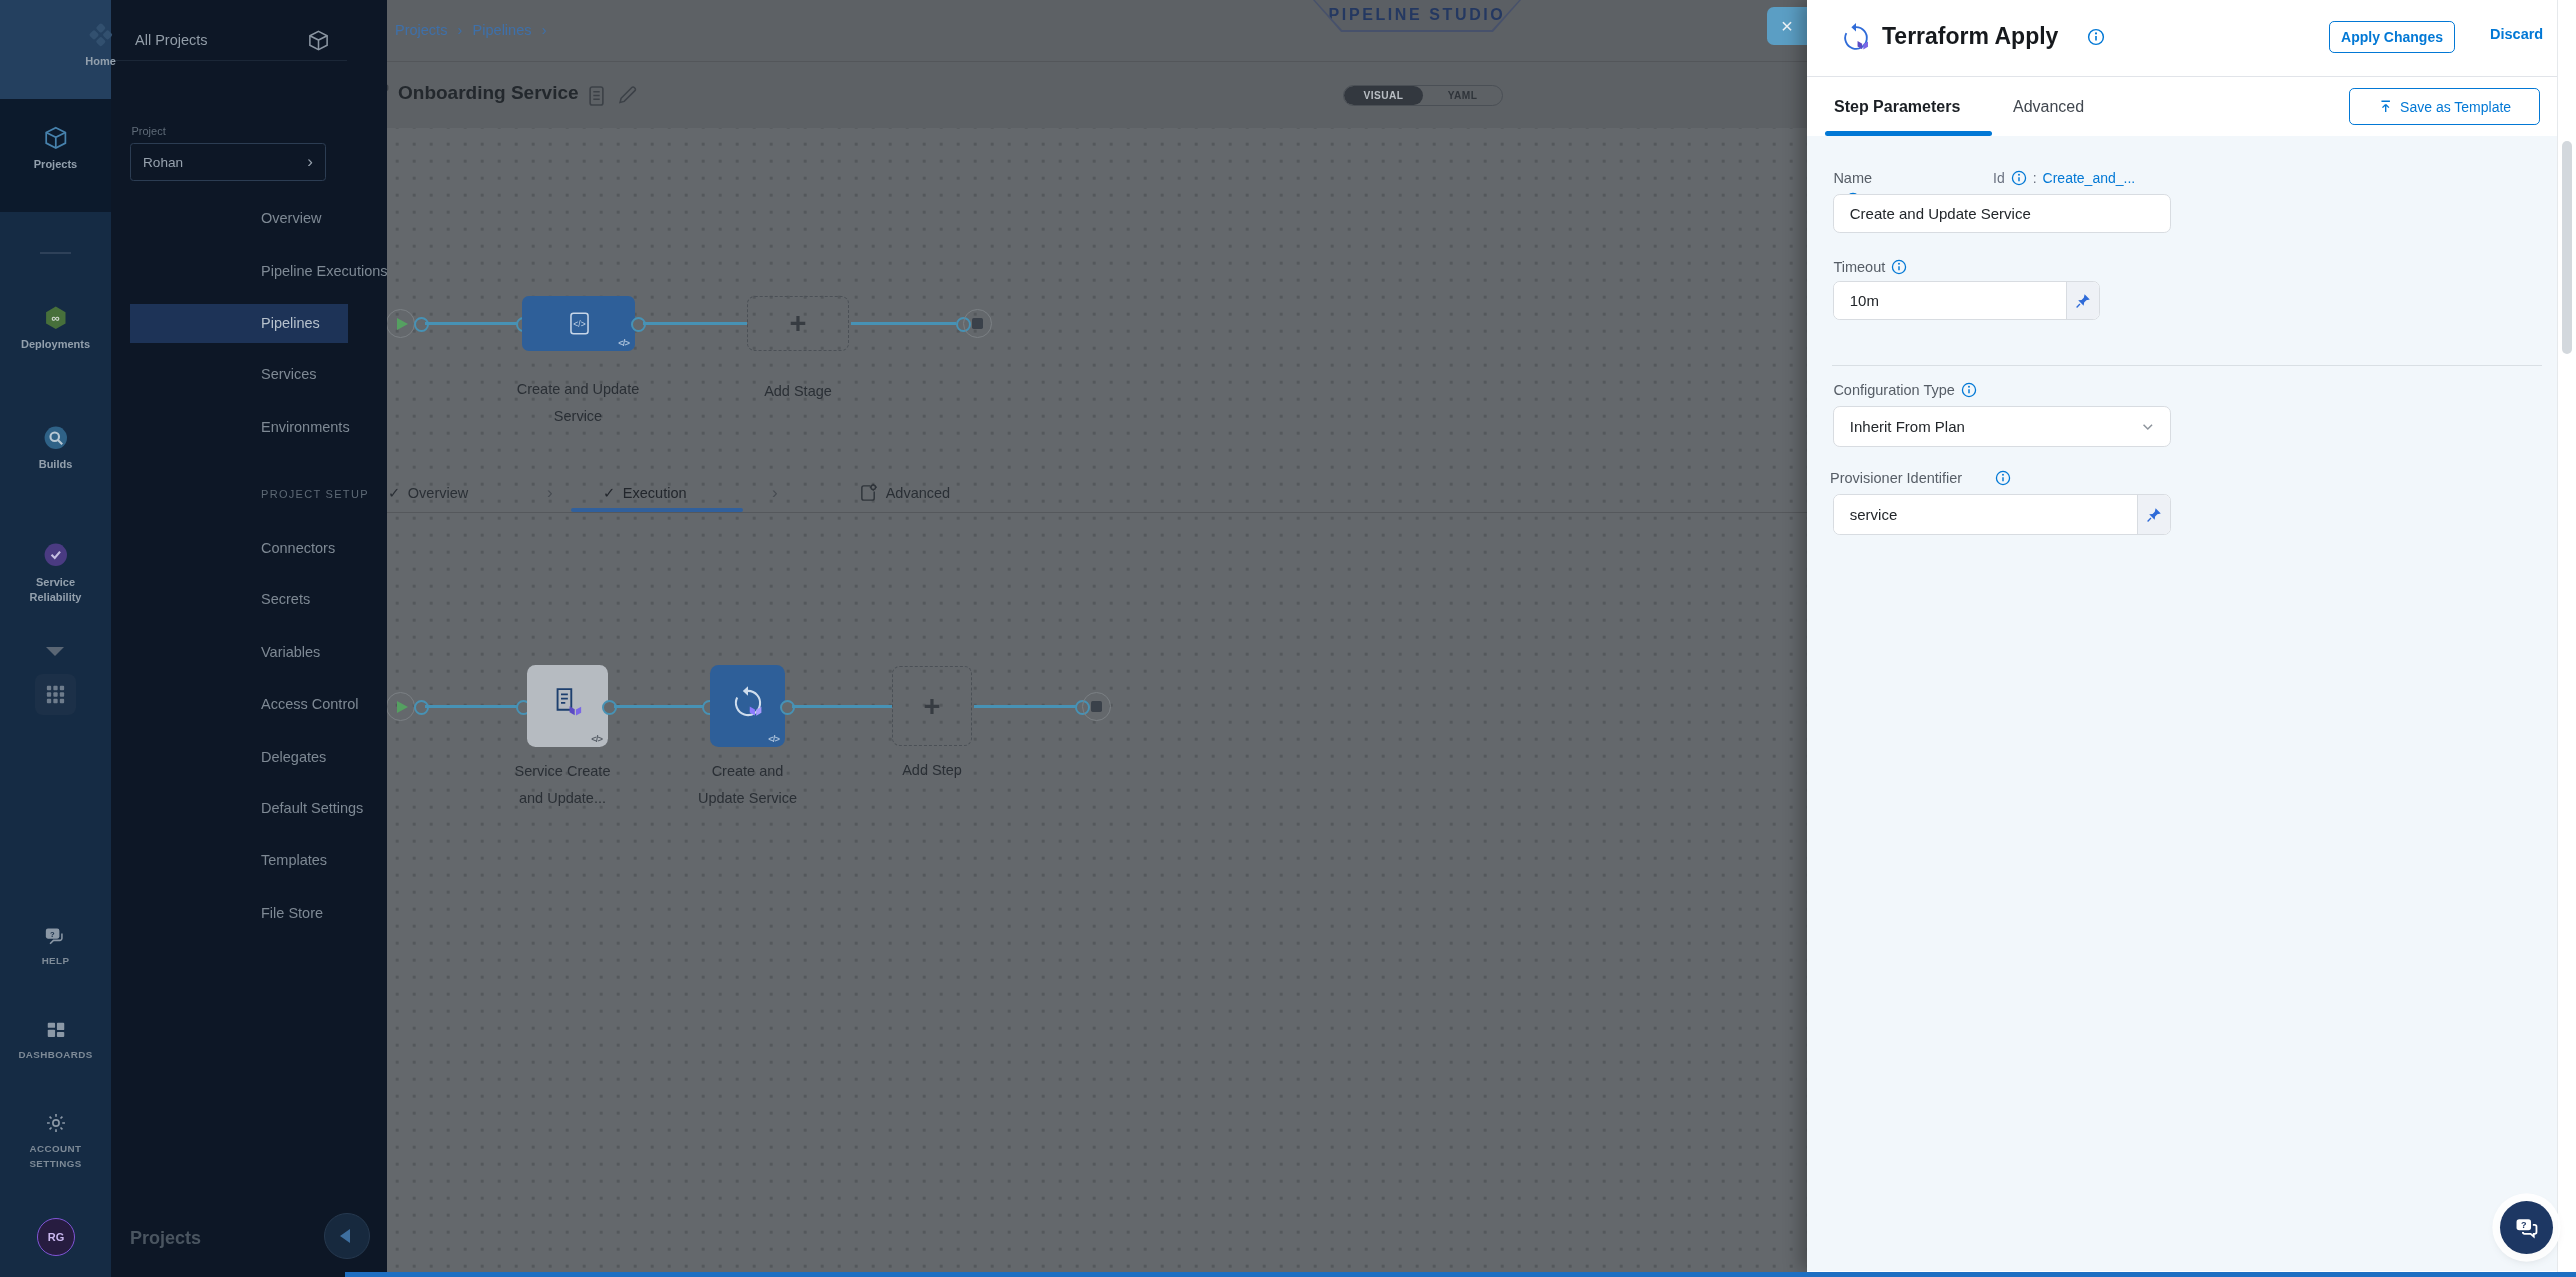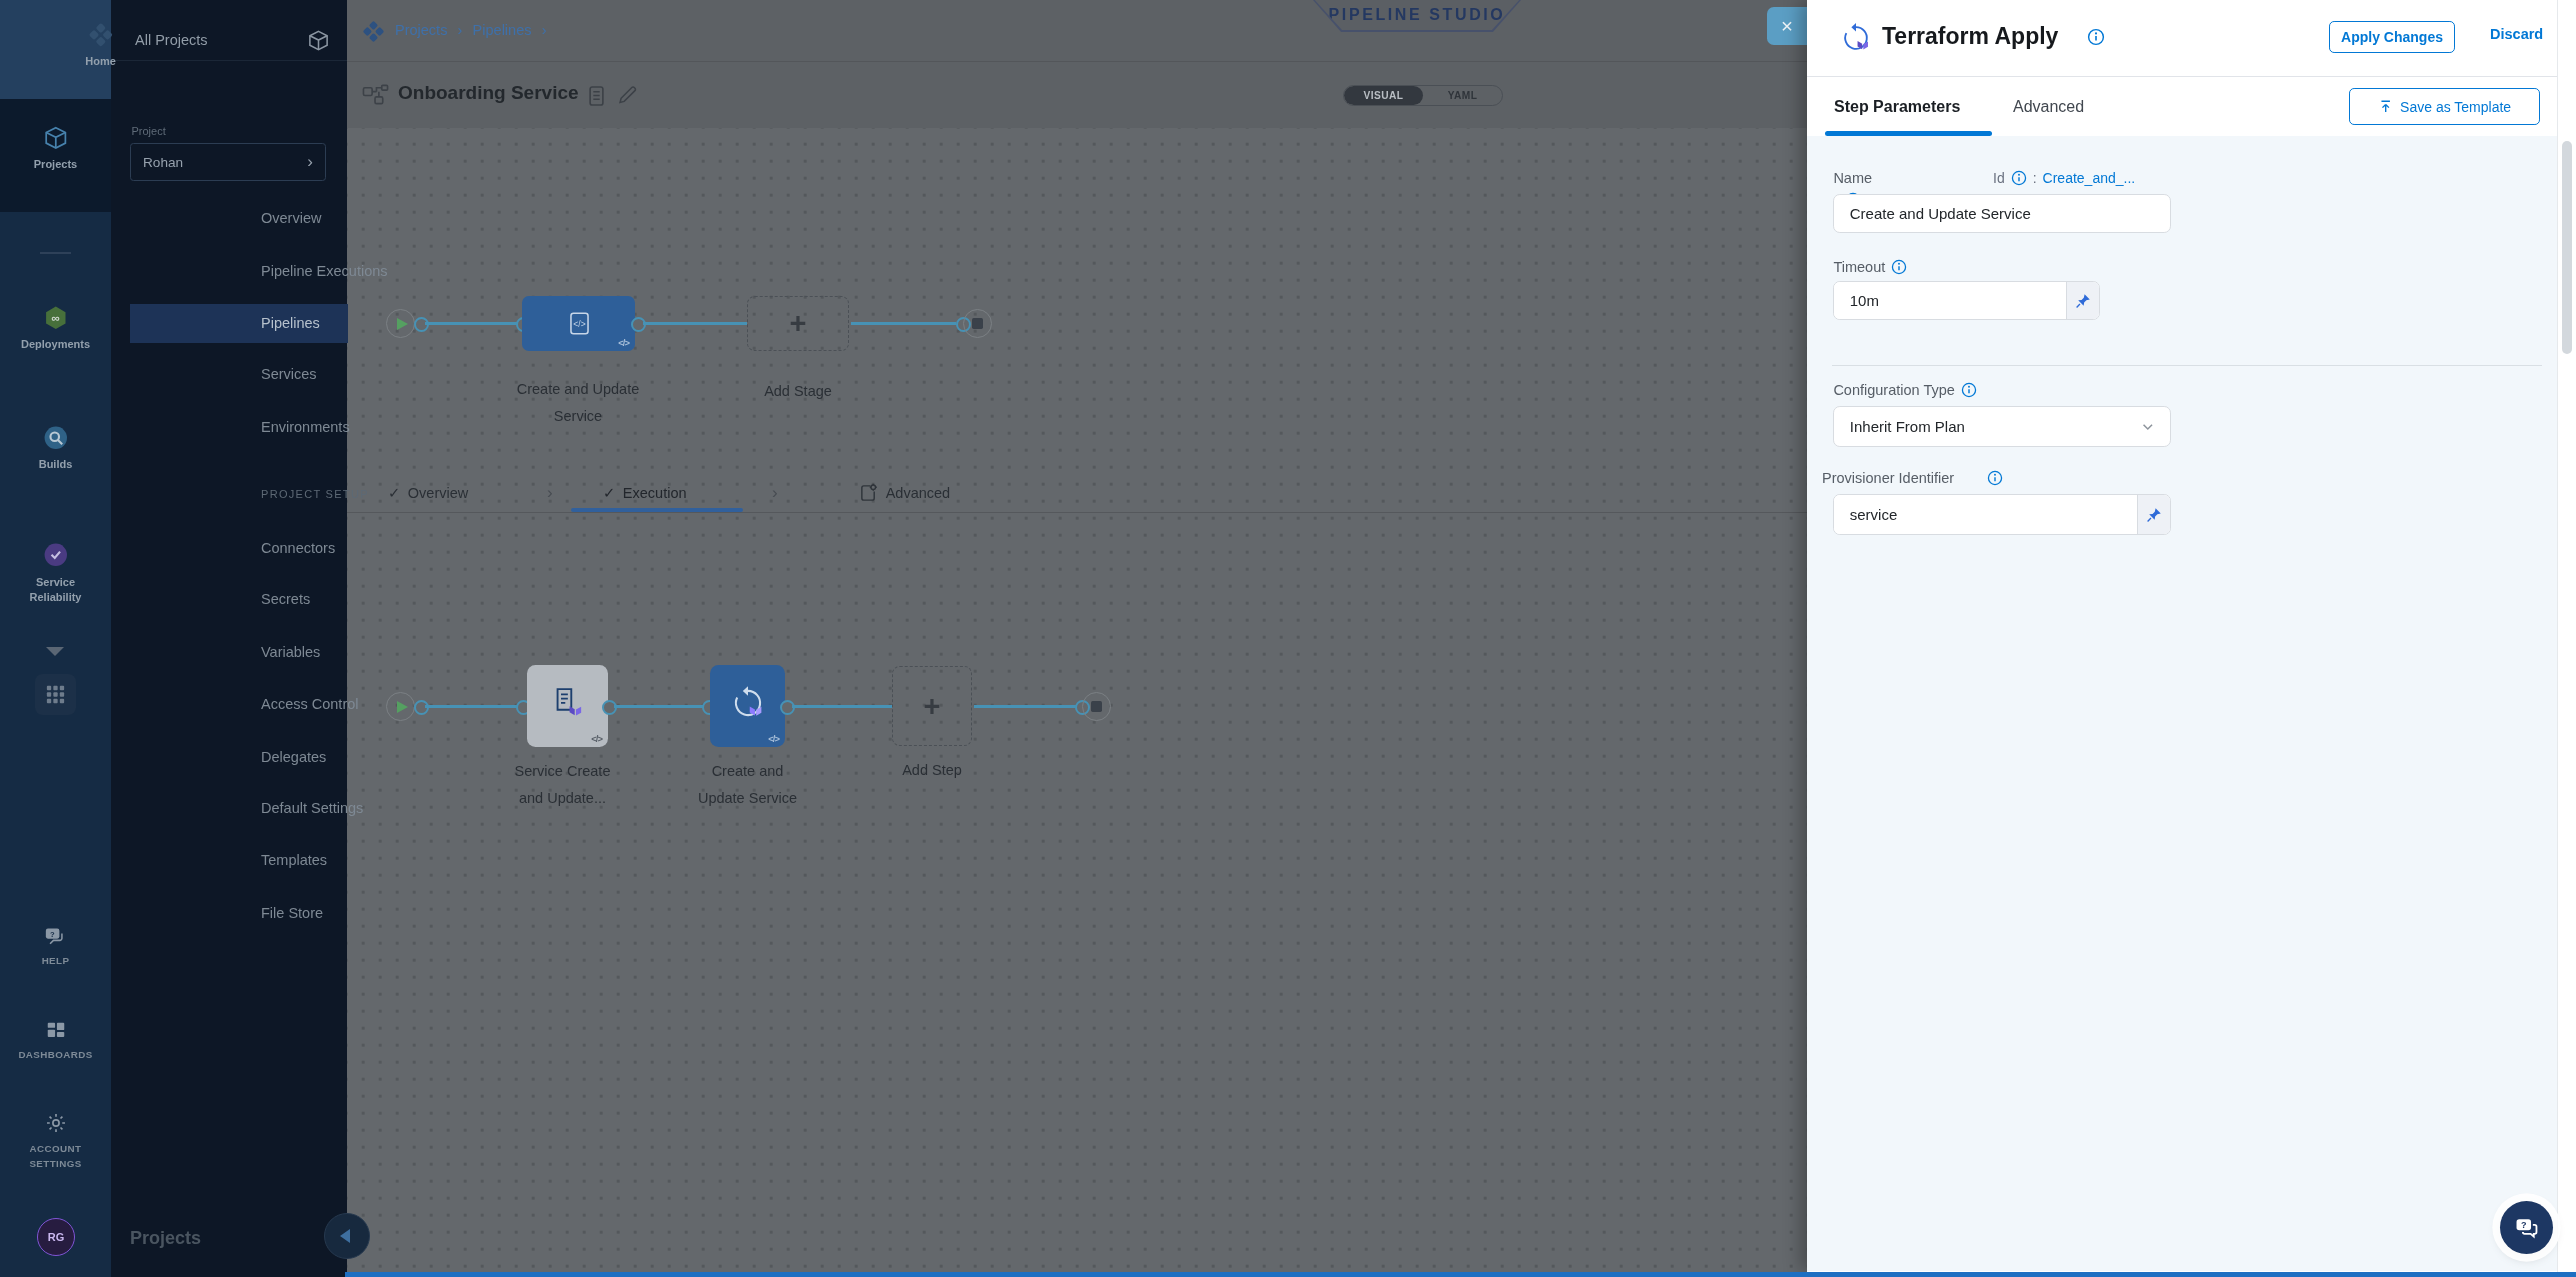--- a/index.html
+++ b/index.html
@@ -7,21 +7,21 @@
   .i{position:absolute;}
   svg{display:block;}
 
   
   #rail{left:0;top:0;width:111px;height:1278px;background:#152b44;z-index:30;}
   .railItem{position:absolute;left:0;width:111px;display:flex;flex-direction:column;align-items:center;gap:7.7px;
             color:#93a0ad;font-size:11px;font-weight:bold;text-align:center;cursor:pointer;}
   .railCaps{font-size:9.8px;letter-spacing:0.4px;color:#7d8a97;line-height:1.5;}
 
   
-  #sidebar{left:111px;top:0;width:236px;height:1278px;background:#0d1726;z-index:25;}
+  #sidebar{left:111px;top:0;width:276px;height:1278px;background:#0d1726;z-index:25;}
   .snav{position:absolute;left:150px;font-size:14.5px;color:#7e8994;cursor:pointer;white-space:nowrap;}
 
   
   #canvas{left:347px;top:0;width:1460px;height:1272px;background:#5d6165;z-index:10;}
   #dots{left:0;top:128px;width:1460px;height:1144px;background-color:#64686c;
         background-image:radial-gradient(#54585c 1.4px,transparent 1.6px);background-size:17px 17px;background-position:7.7px 7.7px;}
   .hline{position:absolute;height:2.6px;background:#4792b5;}
   .ring{position:absolute;width:11px;height:11px;border:2.6px solid #4792b5;border-radius:50%;background:#64686c;}
   .endNode{position:absolute;width:29px;height:29px;border:1.7px solid #7b8084;border-radius:50%;box-sizing:border-box;
            display:flex;align-items:center;justify-content:center;}
@@ -479,21 +479,21 @@
       </div>
       <div class="inp i" style="left:26.4px;top:270px;width:338px;height:41px;display:flex;align-items:center;justify-content:space-between;cursor:pointer;">
         <span>Inherit From Plan</span>
         <span>
           <svg width="13.6" height="13.6" viewBox="0 0 16 16" fill="none" stroke="#8d949c" stroke-width="1.8">
               <path d="M3 5.5l5 5 5-5"></path>
             </svg>
         </span>
       </div>
 
-      <div class="fieldLabel" style="left:15px;top:334px;gap:33px;">
+      <div class="fieldLabel" style="left:23px;top:334px;gap:33px;">
         <span>Provisioner Identifier</span>
         <span>
           <svg width="16" height="16" viewBox="0 0 20 20" fill="none">
               <circle cx="10" cy="10" r="8.2" stroke="#0278d5" stroke-width="1.6"></circle>
               <path d="M10 9v5" stroke="#0278d5" stroke-width="1.8"></path>
               <circle cx="10" cy="6" r="1.2" fill="#0278d5"></circle>
             </svg>
         </span>
       </div>
       <div class="pinWrap" style="left:26.4px;top:358px;width:338px;height:41px;">

